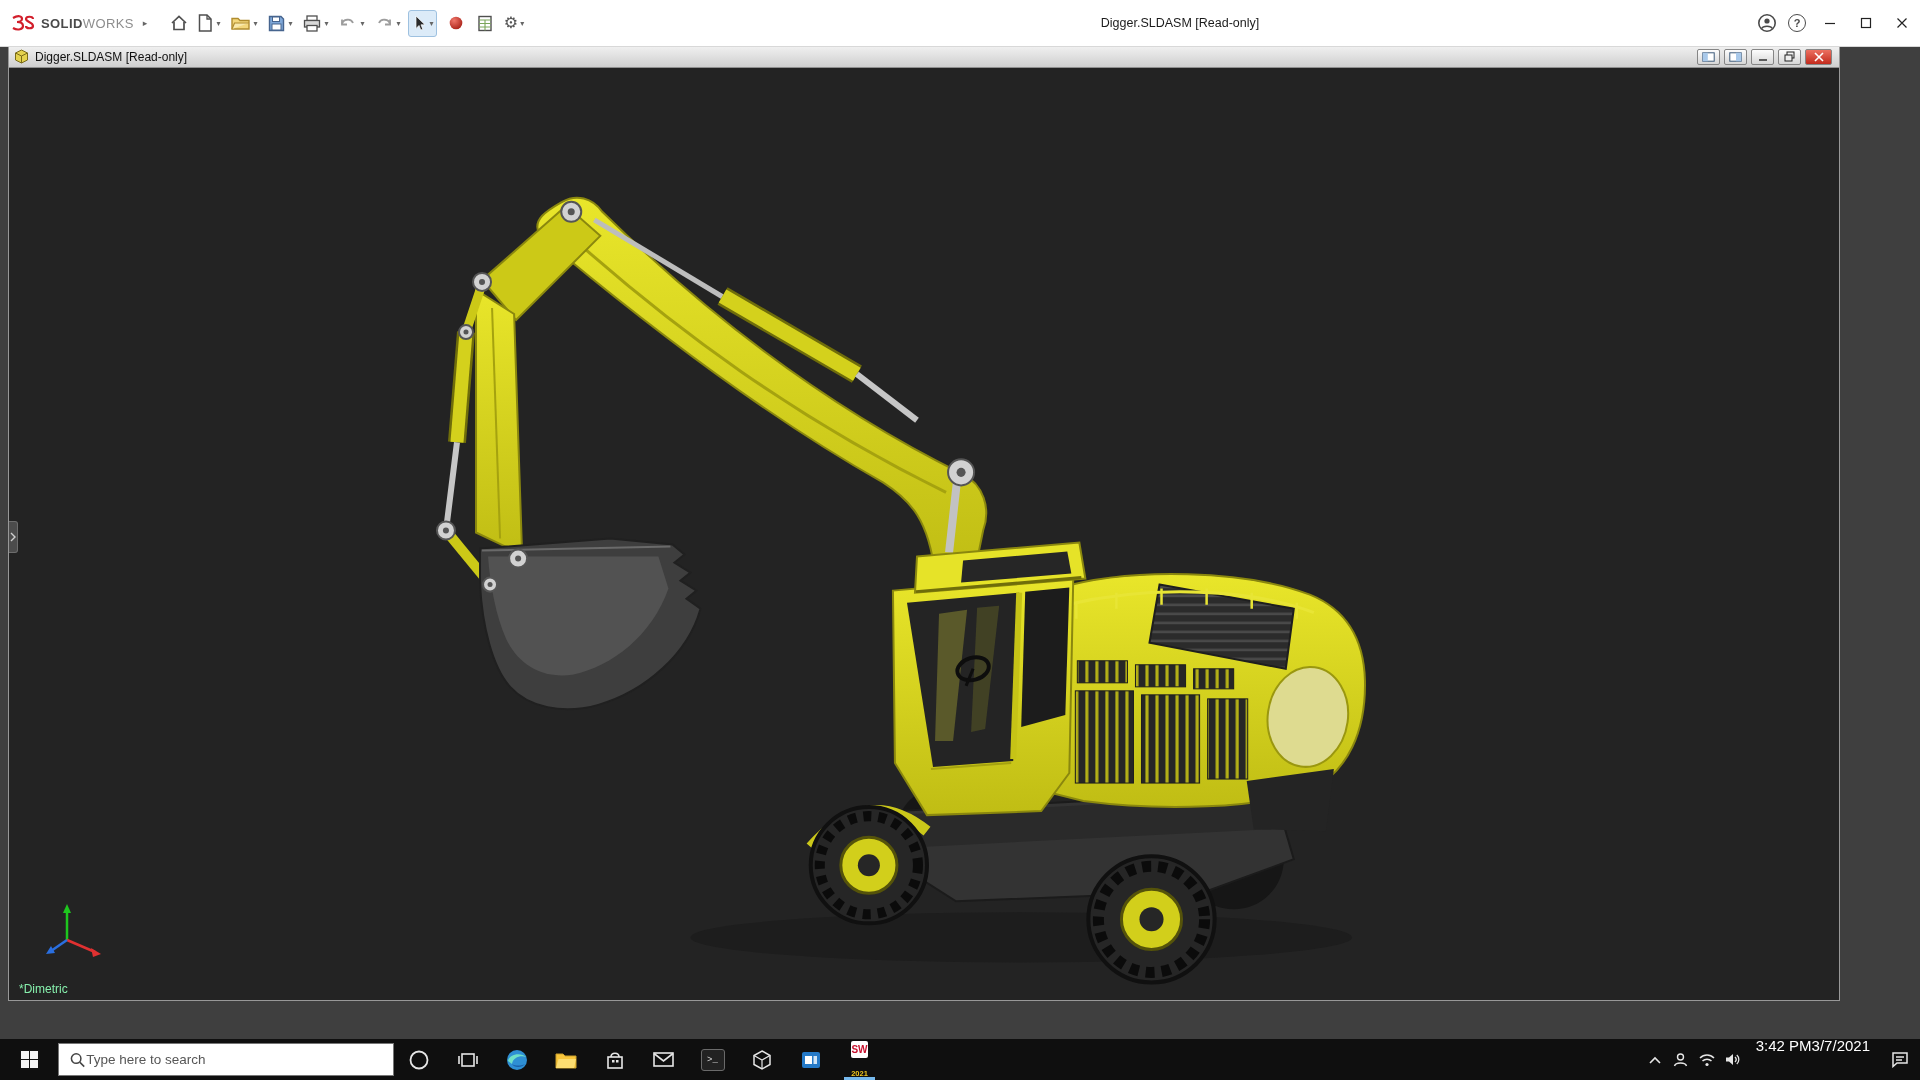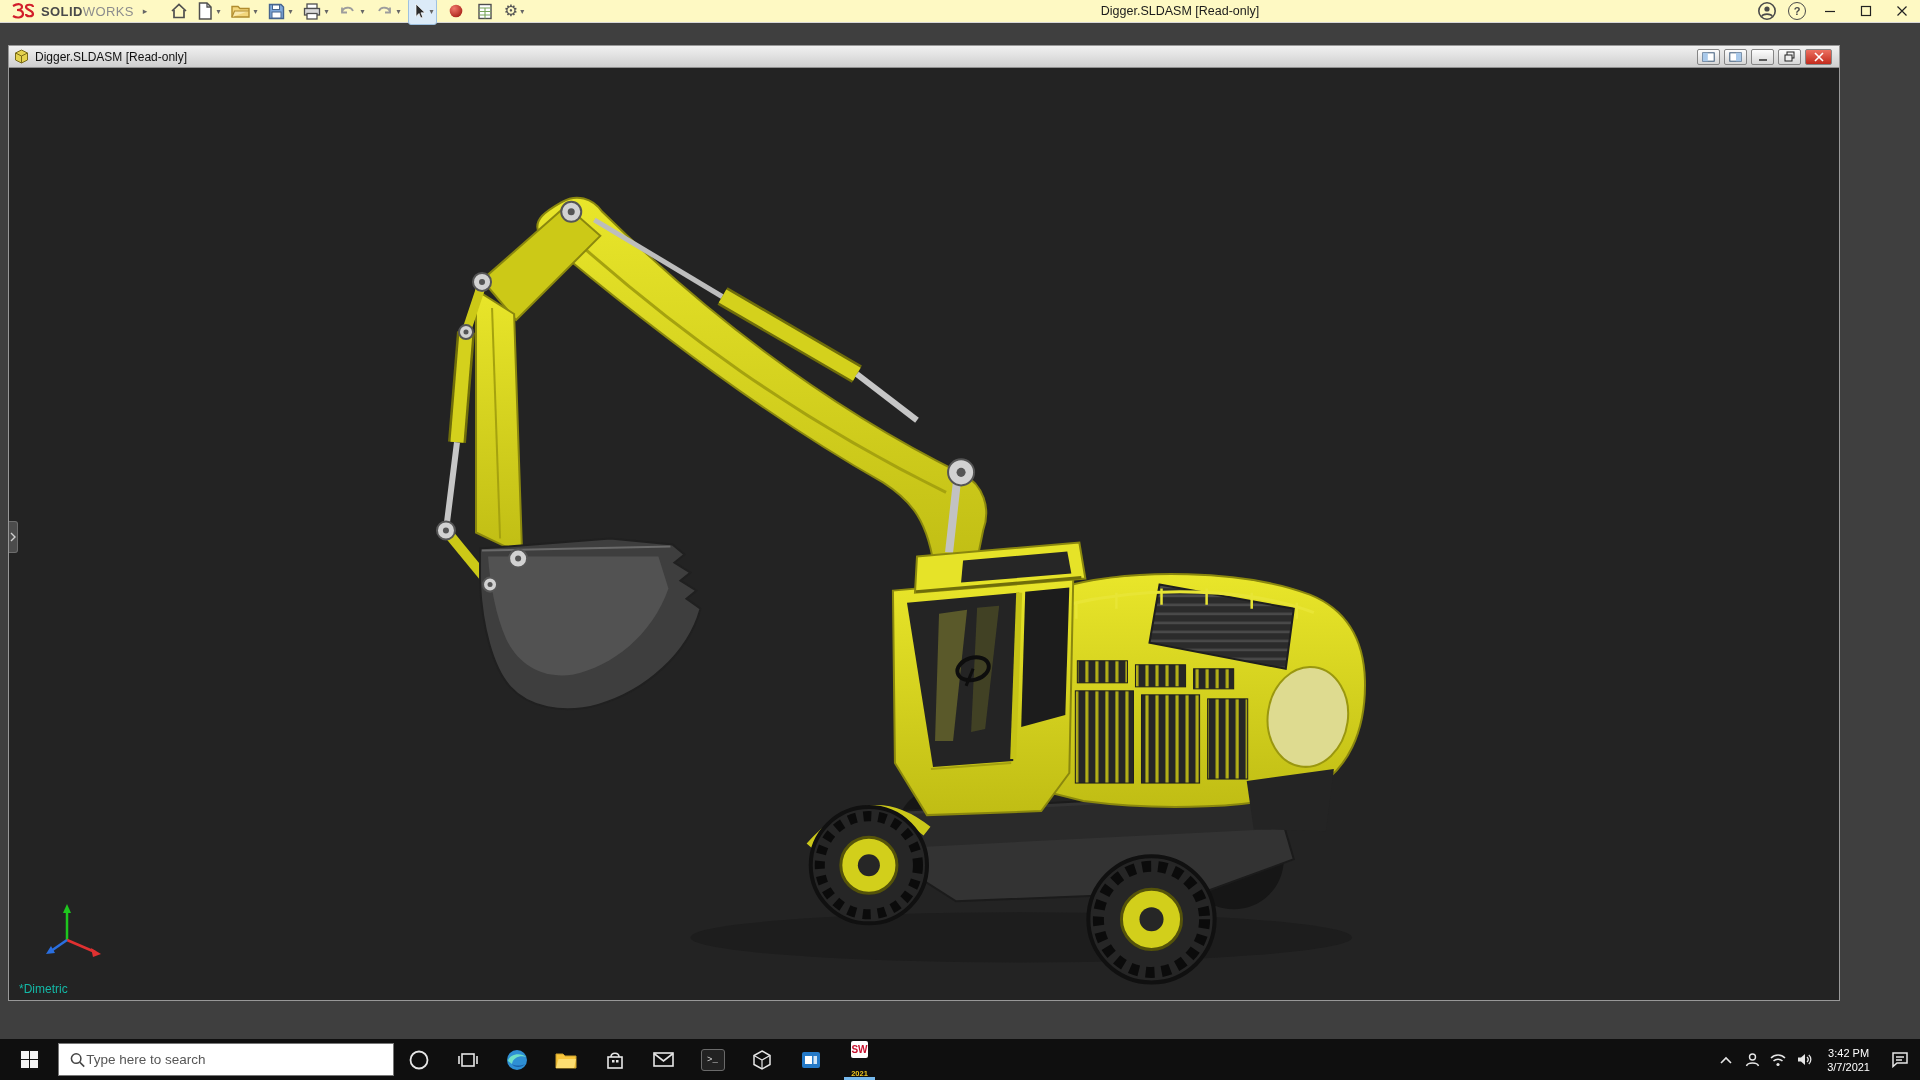--- a/index.html
+++ b/index.html
@@ -1,20 +1,20 @@
 <!DOCTYPE html>
 <html><head>
 <meta charset="utf-8">
 <style>
   * { margin:0; padding:0; box-sizing:border-box; }
   html,body { width:1920px; height:1080px; overflow:hidden; }
   body { font-family:"Liberation Sans", sans-serif; background:#3f3f3f; position:relative; }
 
   
-  .titlebar { position:absolute; top:0; left:0; width:1920px; height:23px; background:#fef9c3;
+  .titlebar { position:absolute; top:0; left:0; width:1920px; height:47px; background:#ffffff;
               border-bottom:1px solid #d8d8d8; display:flex; align-items:center; z-index:10; }
   .brand { display:flex; align-items:center; gap:5px; padding-left:10px; }
   .brand-text { font-size:13px; letter-spacing:.4px; color:#8d8d8d; white-space:nowrap; }
   .brand-text b { color:#4a4a4a; }
   .flyout { font-size:9px; color:#666; margin-left:4px; }
   .tools { display:flex; align-items:center; margin-left:18px; }
   .tbtn { height:27px; min-width:27px; display:flex; align-items:center; justify-content:center;
           border-radius:3px; padding:0 2px; margin-right:2px; }
   .tbtn.grp { margin-right:6px; }
   .tbtn.active { background:#dcebf8; border:1px solid #9ec1e0; }
@@ -34,21 +34,21 @@
             border:1px solid #989898; background:#232323; z-index:2; }
   .doc-titlebar { height:22px; background:linear-gradient(#f1f1f1,#cfcfcf); display:flex;
                   align-items:center; gap:6px; padding:0 5px; font-size:12px; color:#101010;
                   border-bottom:1px solid #8f8f8f; }
   .doc-btns { margin-left:auto; display:flex; gap:4px; align-items:center; padding-right:2px; }
   .dbtn { width:23px; height:16px; background:linear-gradient(#fdfdfd,#d6d6d6); border:1px solid #858585;
           border-radius:2px; display:flex; align-items:center; justify-content:center; }
   .dbtn.close { background:linear-gradient(#ec7060,#c22a1c); width:27px; }
   .viewport { position:absolute; top:22px; left:0; right:0; bottom:0; background:#232323; overflow:hidden; }
   .model { position:absolute; inset:0; width:100%; height:100%; }
-  .view-label { position:absolute; left:10px; bottom:4px; color:#14b8a6; font-size:12px; }
+  .view-label { position:absolute; left:10px; bottom:4px; color:#86efac; font-size:12px; }
   .triad { position:absolute; left:24px; bottom:38px; }
   .fm-tab { position:absolute; left:0px; top:475px; width:9px; height:32px; background:#4c4c4c;
             border:1px solid #6d6d6d; border-left:none; border-radius:0 3px 3px 0; display:flex;
             align-items:center; justify-content:center; z-index:3; }
 
   
   .taskbar { position:absolute; left:0; top:1039px; width:1920px; height:41px; background:#0f0f0f;
              display:flex; align-items:center; z-index:20; }
   .start { width:58px; height:100%; display:flex; align-items:center; justify-content:center; }
   .searchbox { width:336px; height:33px; background:#ffffff; border:1px solid #767676; display:flex;
@@ -60,22 +60,22 @@
                justify-content:center; position:relative; }
   .indicator { position:absolute; bottom:0; left:9px; right:9px; height:3px; background:#76b9ed; }
   .sw-box { width:17px; height:17px; background:#ffffff; border-radius:2px; display:flex;
             align-items:center; justify-content:center; font-size:10px; font-weight:bold; color:#c8102e; }
   .sw-year { font-size:7.5px; color:#eec51e; line-height:8px; margin-top:12px; font-weight:bold; }
   .term-glyph { font-family:"Liberation Mono", monospace; font-size:9px; color:#dcdcdc; }
   .term-box { width:24px; height:22px; background:#222; border:1px solid #6a6a6a; border-radius:3px;
               display:flex; align-items:center; justify-content:center; }
   .tray { margin-left:auto; display:flex; align-items:center; height:100%; }
   .tray-icon { width:26px; height:100%; display:flex; align-items:center; justify-content:center; }
-  .clock { text-align:center; color:#ffffff; font-size:11px; line-height:14px; padding:0 10px;
-           height:100%; display:flex; flex-direction:column; justify-content:center; }
+  .clock { text-align:center; color:#ffffff; font-size:15px; line-height:14px; padding:0 10px;
+           height:100%; display:flex; flex-direction:row; justify-content:center; }
   .action { width:40px; height:100%; display:flex; align-items:center; justify-content:center; }
 </style>
 </head>
 <body>
 
 <header class="titlebar">
   <div class="brand">
     <svg width="26" height="18" viewBox="0 0 26 18">
       <path d="M3,4 C8,1 12,2 12,5 C12,7 9,8 7,8 C10,8 13,9 13,12 C13,15 8,17 3,14" stroke="#d21e2b" stroke-width="2.2" fill="none"></path>
       <path d="M23,5 C23,2 16,2 16,5 C16,8 23,8 23,12 C23,15 16,15 16,12" stroke="#d21e2b" stroke-width="2.2" fill="none"></path>

